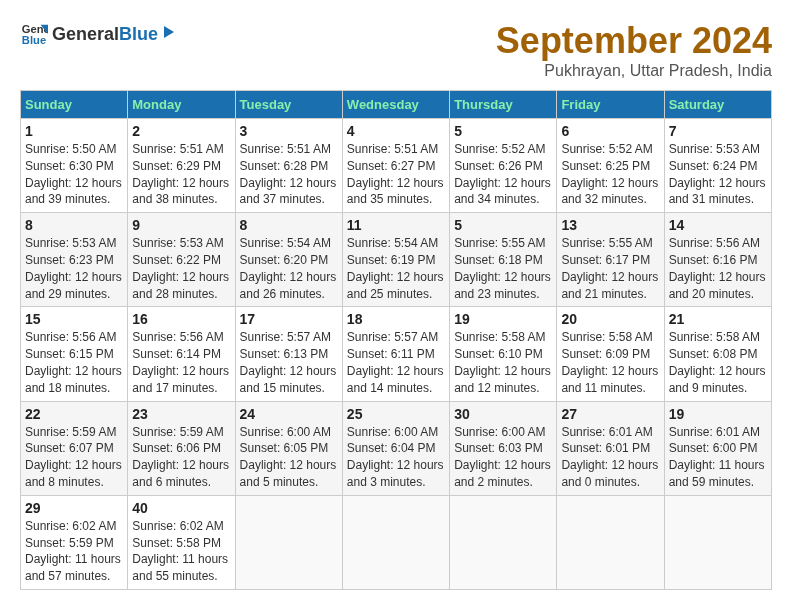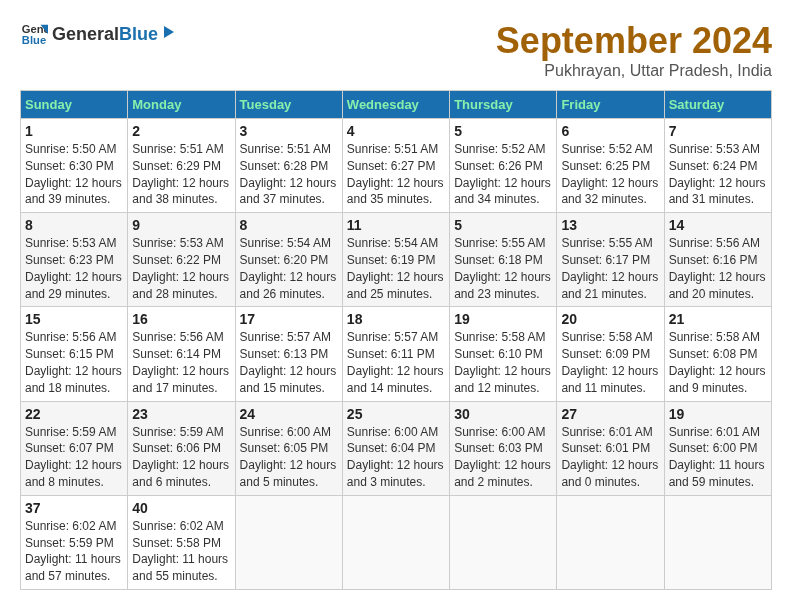--- a/index.html
+++ b/index.html
@@ -344,21 +344,21 @@
         <span class="day-number">19</span>
         <div class="day-info">
           Sunrise: 6:01 AM<br>
           Sunset: 6:00 PM<br>
           Daylight: 11 hours and 59 minutes.
         </div>
       </td>
       </tr>
       <tr>
         <td>
-        <span class="day-number">37</span>
+        <span class="day-number">29</span>
         <div class="day-info">
           Sunrise: 6:02 AM<br>
           Sunset: 5:59 PM<br>
           Daylight: 11 hours and 57 minutes.
         </div>
       </td>
         <td>
         <span class="day-number">40</span>
         <div class="day-info">
           Sunrise: 6:02 AM<br>

